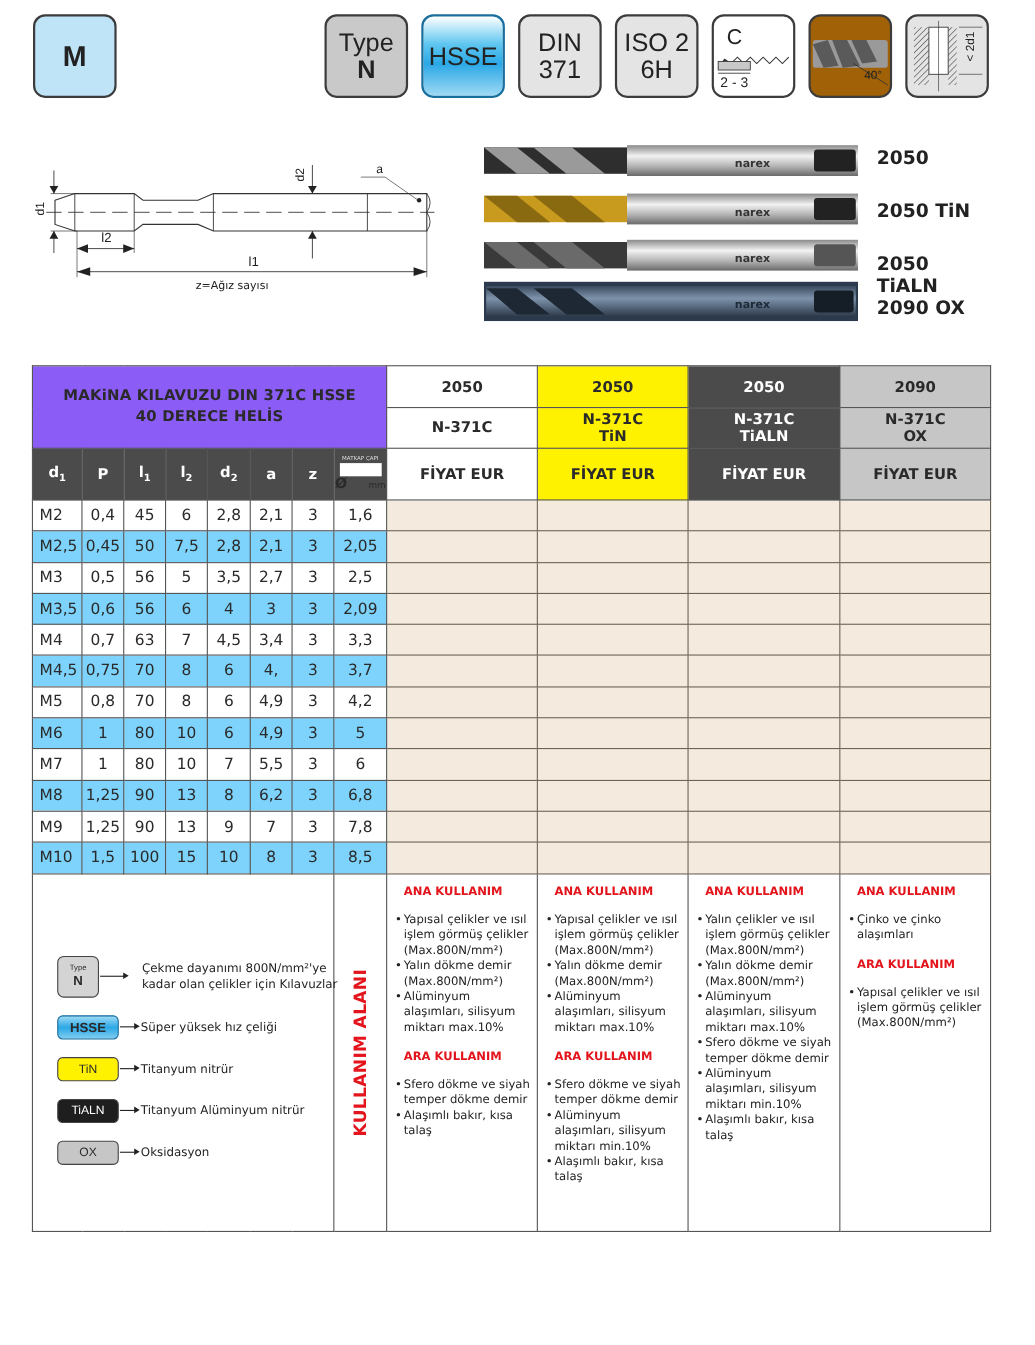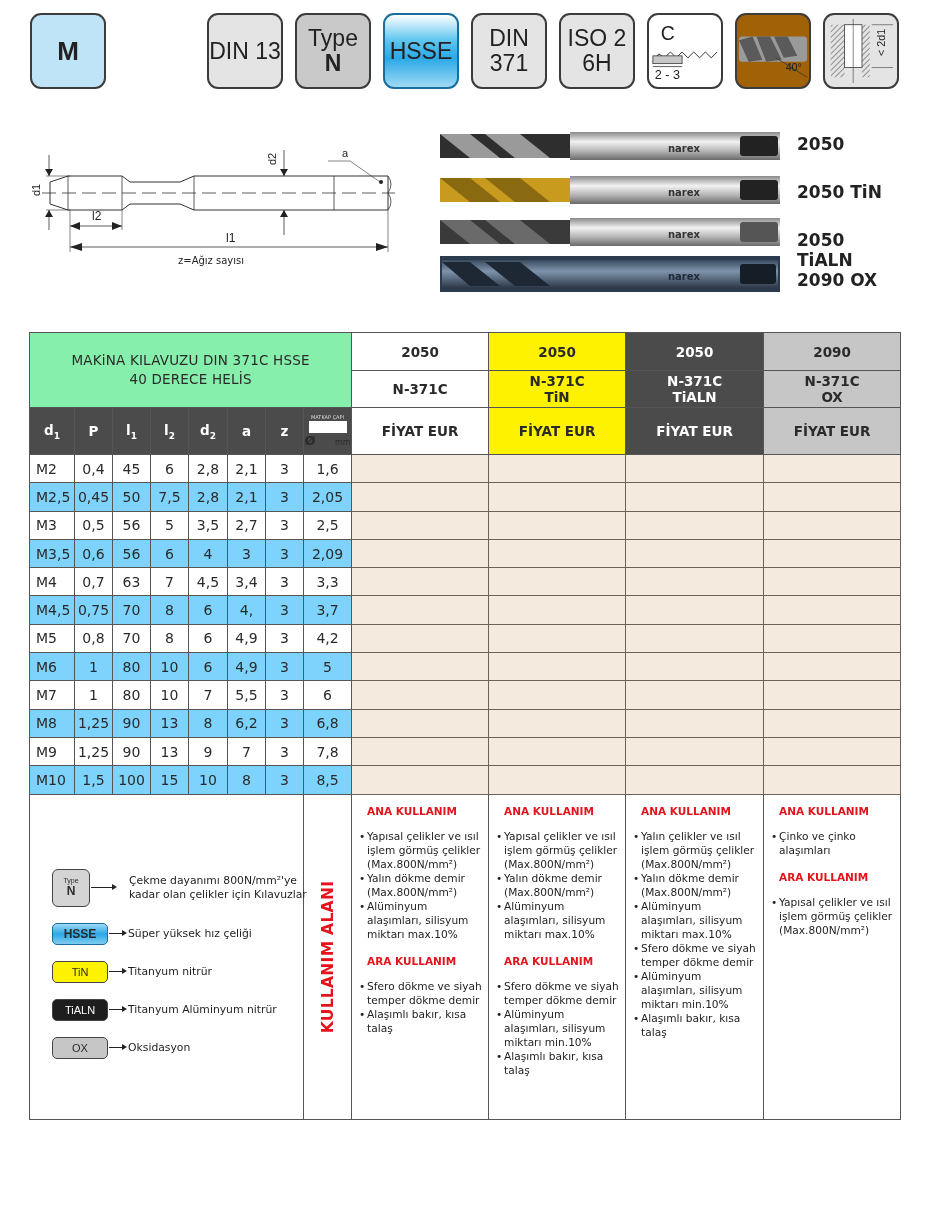--- a/index.html
+++ b/index.html
@@ -30,21 +30,21 @@
   .drawing-caption { position: absolute; left: 178px; top: 255px; font-size: 10px; color:#222; }
 
   
   .products { position: absolute; left: 440px; top: 126px; width: 460px; height: 170px; }
   .prod { position: absolute; left: 0; width: 340px; height: 36px; }
   .prod-label { position: absolute; left: 357px; font-size: 17px; font-weight: bold; color: #222; font-family: "DejaVu Sans", sans-serif; }
 
   
   table.main { position: absolute; left: 29px; top: 332px; width: 872px; border-collapse: collapse; table-layout: fixed; }
   table.main td { border: 1px solid #555; text-align: center; vertical-align: middle; font-size: 13.5px; color: #2a2a2a; padding: 0; }
-  .title-cell { background: #86efac; font-weight: normal; font-size: 14.5px; color: #1a2630; line-height: 19px; letter-spacing: 0.2px; }
+  .title-cell { background: #8b5cf6; font-weight: bold; font-size: 14.5px; color: #1a2630; line-height: 19px; letter-spacing: 0.2px; }
   .col-white { background: #ffffff; }
   .col-yellow { background: #fff200; }
   .col-dark { background: #4b4b4b; color: #ffffff !important; }
   .col-lgray { background: #c6c6c6; }
   .hdr-top { font-weight: bold; font-size: 13.5px; height: 38px; }
   .hdr-sub { font-weight: bold; font-size: 13.5px; line-height: 16px; height: 37px; }
   .hdr-price { font-weight: bold; font-size: 14px; height: 47px; }
   .dimh { background: #4b4b4b; color: #fff !important; font-weight: bold; font-size: 17px; }
   .dimh sub { font-size: 9px; }
   td.drill-hdr { background:#4b4b4b; color:#fff; }
@@ -77,23 +77,20 @@
   .use-list { list-style: none; margin-bottom: 14px; }
   .use-list li { font-size: 10.6px; line-height: 14px; color: #222; padding-left: 8px; position: relative; }
   .use-list li::before { content: "•"; position: absolute; left: 0; top: 0; }
 </style>
 </head>
 <body>
 
 <div class="icon-row">
   <div class="ibox ib-m" style="left:0">
     <span>M</span>
-  </div>
-  <div class="ibox ib-gray" style="left:177px">
-    <span class="big">DIN 13</span>
   </div>
   <div class="ibox ib-type" style="left:265px">
     <span class="big">Type</span>
     <span class="big bold">N</span>
   </div>
   <div class="ibox ib-hsse" style="left:353px">
     <span class="big">HSSE</span>
   </div>
   <div class="ibox ib-gray" style="left:441px">
     <span class="big">DIN</span>

